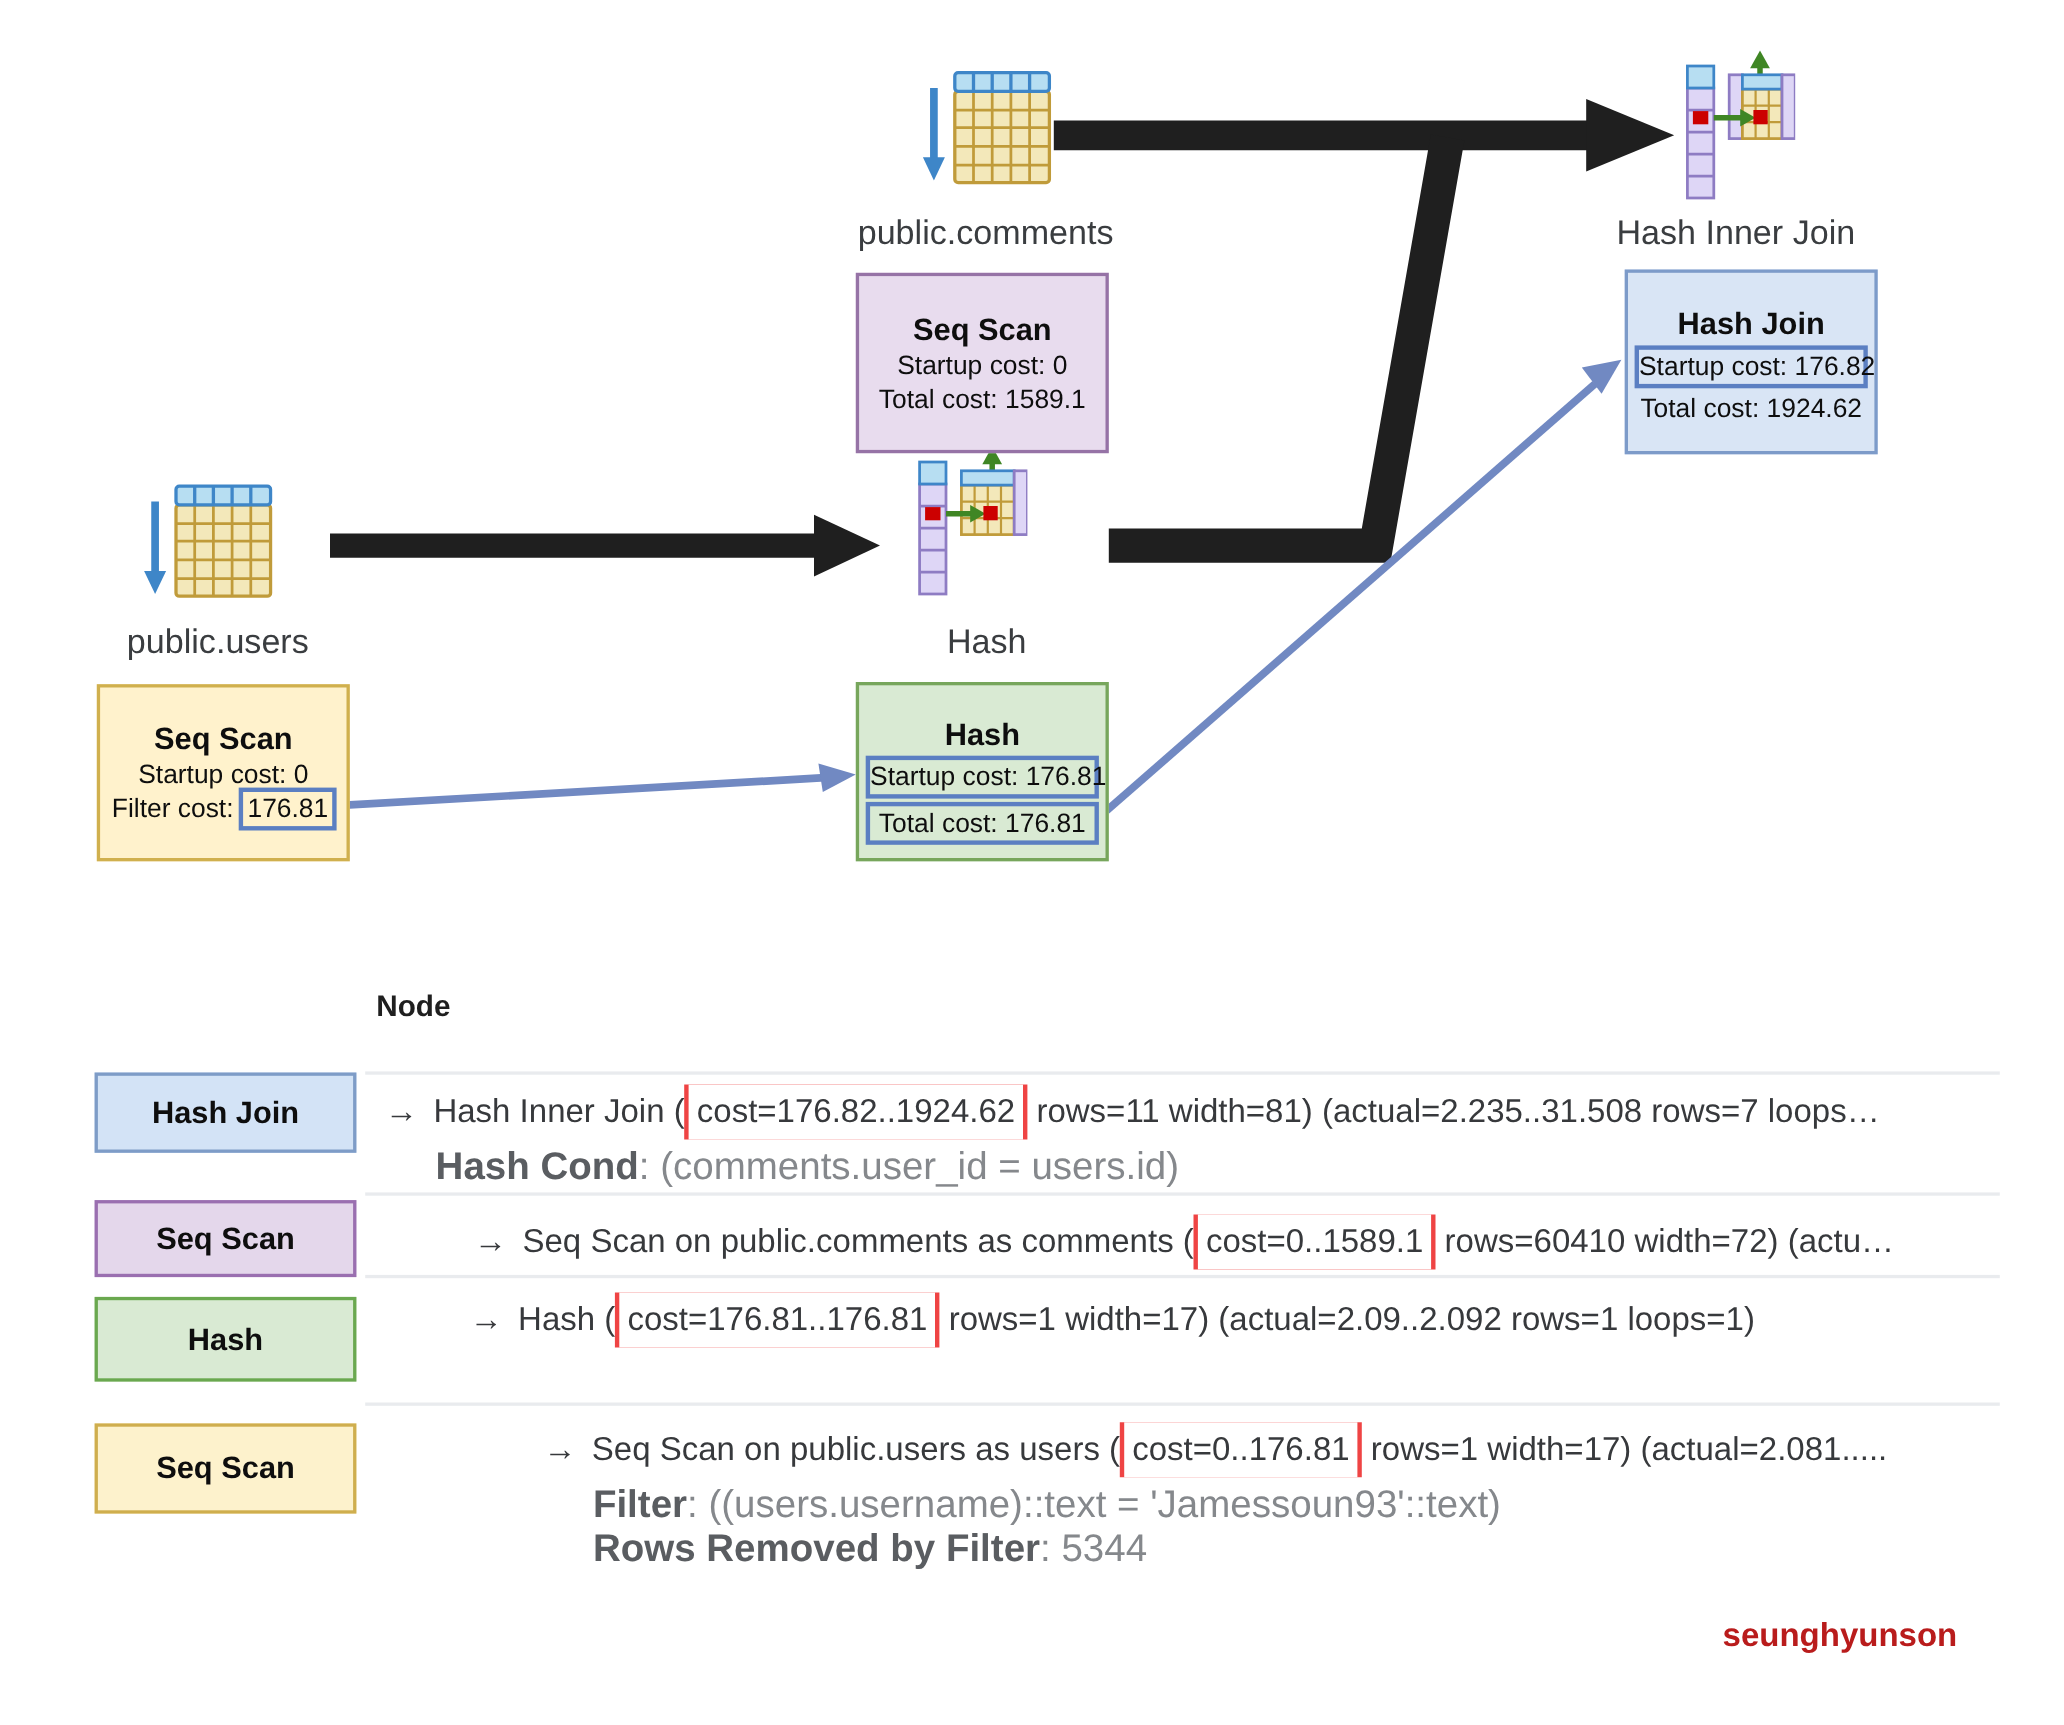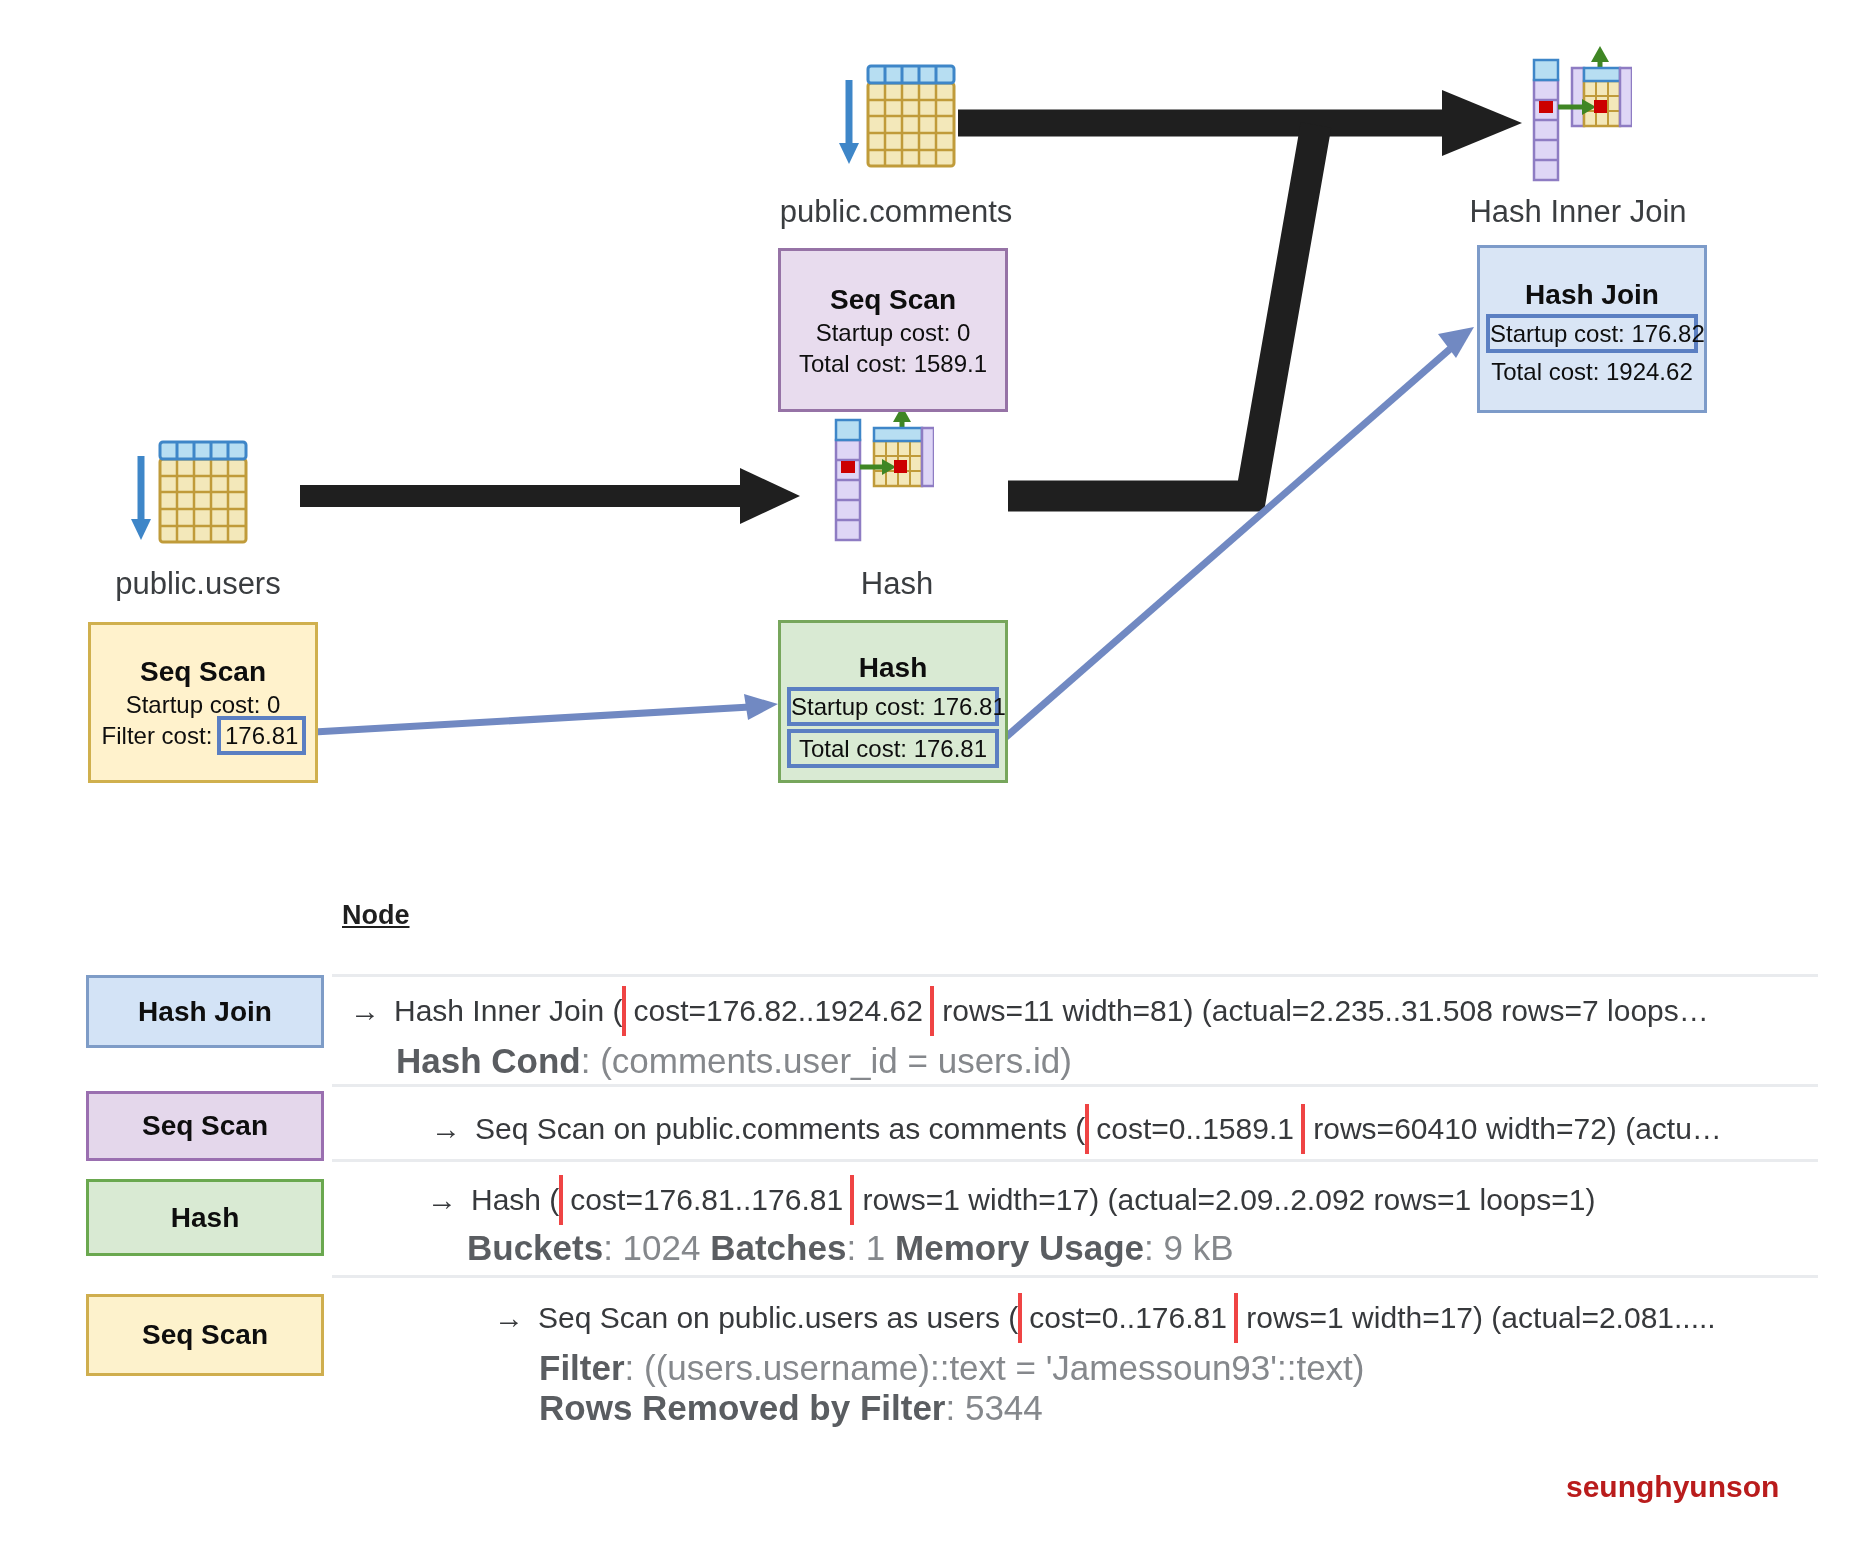--- a/index.html
+++ b/index.html
@@ -29,21 +29,21 @@
   .hl-row {
     display:block; border:4px solid #5b7fc2; margin:2px 6px 3px 6px;
     font-size:24px; line-height:31px; color:#0e0e0e; white-space:nowrap;
   }
   .hl-inline {
     display:inline-block; border:4px solid #5b7fc2; padding:0 4px; margin:-4px -2px;
     white-space:nowrap;
   }
 
   
-  .table-header { position:absolute; left:342px; top:900px; font-size:27px; font-weight:bold; color:#1f1f1f;text-decoration:underline; }
+  .table-header { position:absolute; left:342px; top:900px; font-size:27px; font-weight:bold; color:#1f1f1f; }
   .divider { position:absolute; left:332px; width:1486px; height:3px; background:#e9ebee; }
 
   .badge {
     position:absolute; left:86px; width:238px; box-sizing:border-box;
     display:flex; align-items:center; justify-content:center;
     font-size:28px; font-weight:bold; color:#0e0e0e;
   }
   .badge-blue   { background:#d3e3f6; border:3px solid #7e9cc7; }
   .badge-purple { background:#e4d7eb; border:3px solid #9a6fb0; }
   .badge-green  { background:#d9ead3; border:3px solid #6aa84f; }
@@ -197,23 +197,20 @@
   <div class="row-block" style="top:1104px;">
     <div class="row-line" style="padding-left:89px;">
       <span class="row-arrow">→</span><span>Seq Scan on public.comments as comments (</span><span class="row-hl">cost=0..1589.1</span><span> rows=60410 width=72) (actu…</span>
     </div>
   </div>
 
   <div class="row-block" style="top:1175px;">
     <div class="row-line" style="padding-left:85px;">
       <span class="row-arrow">→</span><span>Hash (</span><span class="row-hl">cost=176.81..176.81</span><span> rows=1 width=17) (actual=2.09..2.092 rows=1 loops=1)</span>
     </div>
-    <div class="detail-line" style="margin-left:125px;margin-top:4px;">
-      <b>Buckets</b><span>: 1024 </span><b>Batches</b><span>: 1 </span><b>Memory Usage</b><span>: 9 kB</span>
-    </div>
   </div>
 
   <div class="row-block" style="top:1293px;">
     <div class="row-line" style="padding-left:152px;">
       <span class="row-arrow">→</span><span>Seq Scan on public.users as users (</span><span class="row-hl">cost=0..176.81</span><span> rows=1 width=17) (actual=2.081.....</span>
     </div>
     <div class="detail-line" style="margin-left:197px;margin-top:6px;">
       <b>Filter</b><span>: ((users.username)::text = 'Jamessoun93'::text)</span>
     </div>
     <div class="detail-line" style="margin-left:197px;margin-top:2px;">

